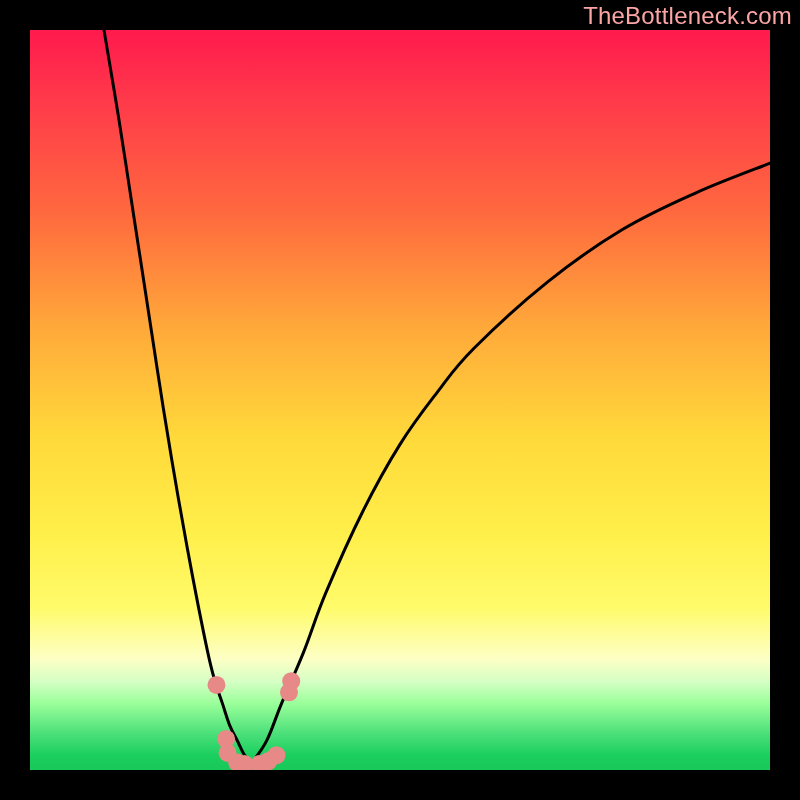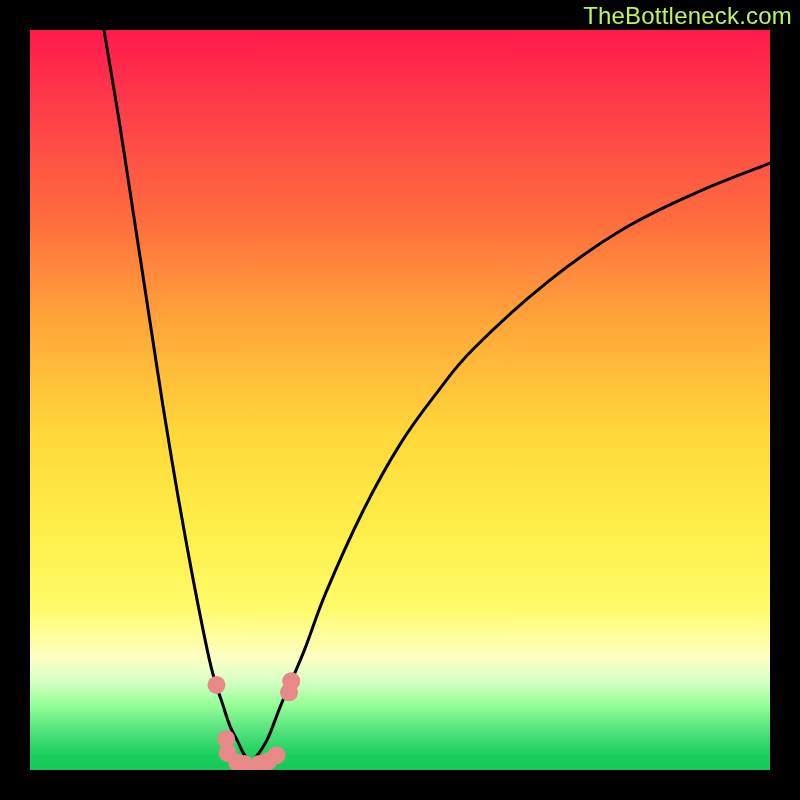--- a/index.html
+++ b/index.html
@@ -45,21 +45,21 @@
     top: 0;
     width: 740px;
     height: 740px;
   }
   .attribution {
     position: absolute;
     top: 2px;
     right: 8px;
     font-family: Arial, Helvetica, sans-serif;
     font-size: 24px;
-    color: #bef264;
+    color: #fca5a5;
     font-weight: 400;
     letter-spacing: 0.2px;
   }
 </style>
 </head>
 <body>
 
 <div class="chart-outer">
   <div class="attribution">TheBottleneck.com</div>
 

